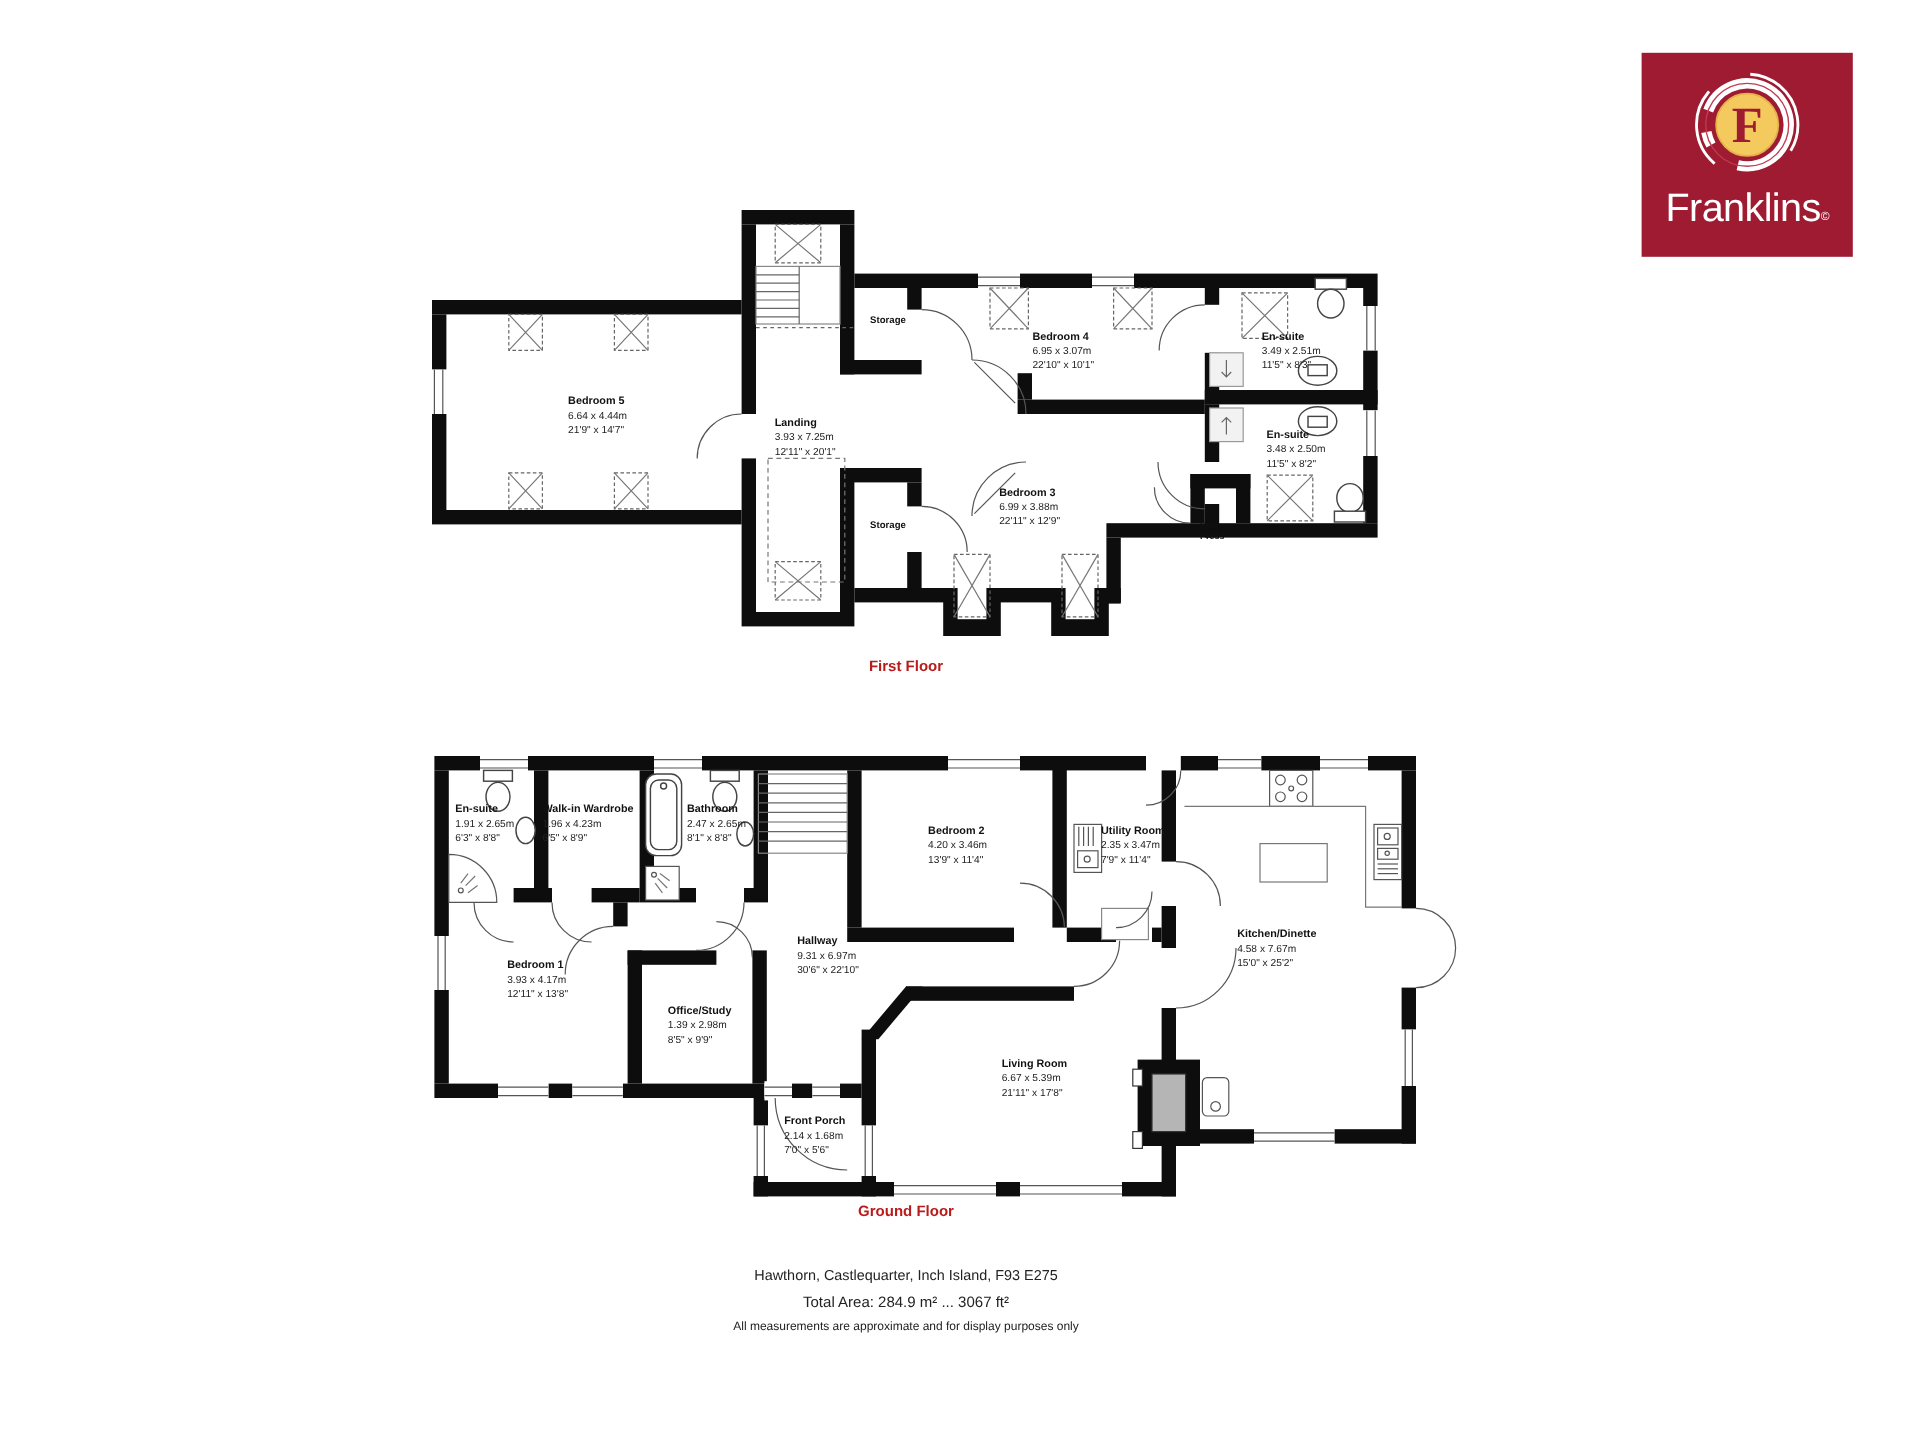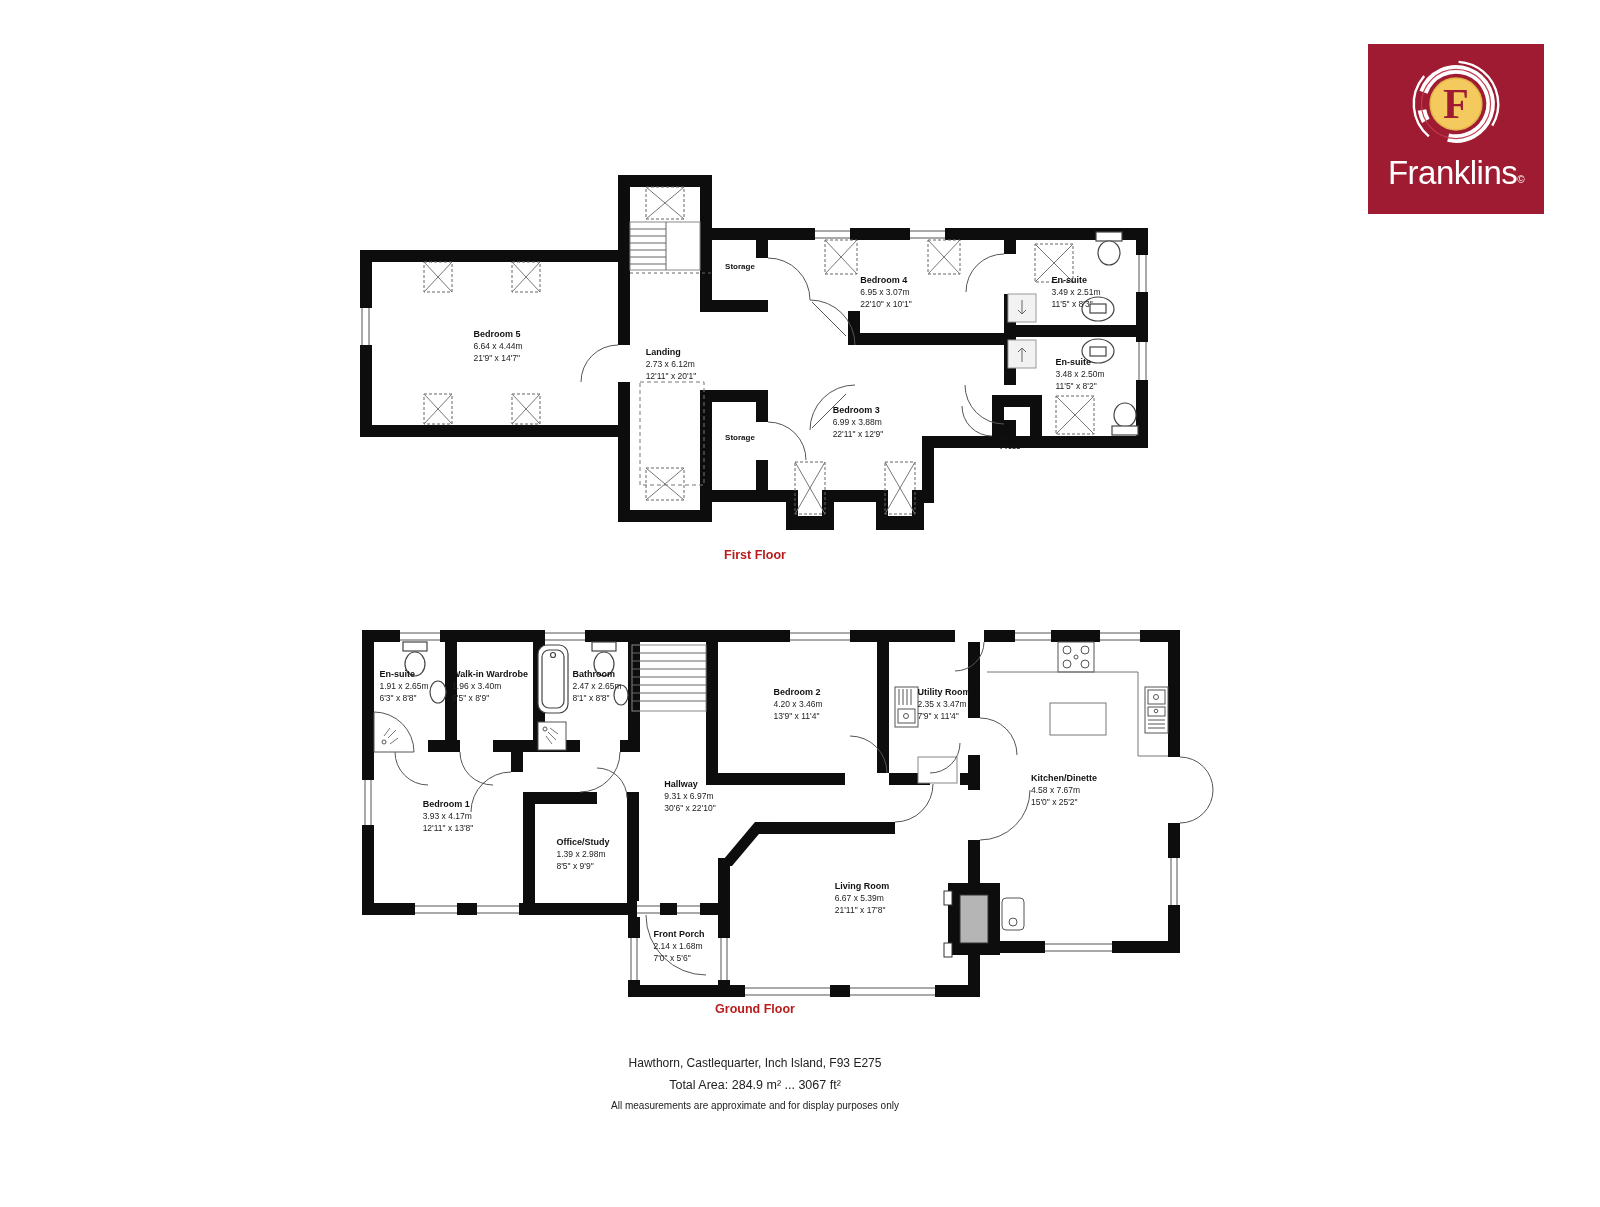--- a/index.html
+++ b/index.html
@@ -403,21 +403,21 @@
     </g>
   </svg>
 
   <div class="room-label" style="left:498px;top:328px">
     <div class="nm">Bedroom 5</div>
     <div>6.64 x 4.44m</div>
     <div>21'9" x 14'7"</div>
   </div>
   <div class="room-label" style="left:671px;top:346px">
     <div class="nm">Landing</div>
-    <div>2.73 x 6.12m</div>
+    <div>3.93 x 7.25m</div>
     <div>12'11" x 20'1"</div>
   </div>
   <div class="room-label small" style="left:740px;top:261px">
     <div class="nm">Storage</div>
   </div>
   <div class="room-label" style="left:886px;top:274px">
     <div class="nm">Bedroom 4</div>
     <div>6.95 x 3.07m</div>
     <div>22'10" x 10'1"</div>
   </div>
@@ -444,21 +444,21 @@
   </div>
   <div class="floor-title" style="left:755px;top:548px">First Floor</div>
 
   <div class="room-label" style="left:404px;top:668px">
     <div class="nm">En-suite</div>
     <div>1.91 x 2.65m</div>
     <div>6'3" x 8'8"</div>
   </div>
   <div class="room-label" style="left:490px;top:668px">
     <div class="nm">Walk-in Wardrobe</div>
-    <div>1.96 x 3.40m</div>
+    <div>1.96 x 4.23m</div>
     <div>6'5" x 8'9"</div>
   </div>
   <div class="room-label" style="left:597px;top:668px">
     <div class="nm">Bathroom</div>
     <div>2.47 x 2.65m</div>
     <div>8'1" x 8'8"</div>
   </div>
   <div class="room-label" style="left:798px;top:686px">
     <div class="nm">Bedroom 2</div>
     <div>4.20 x 3.46m</div>

